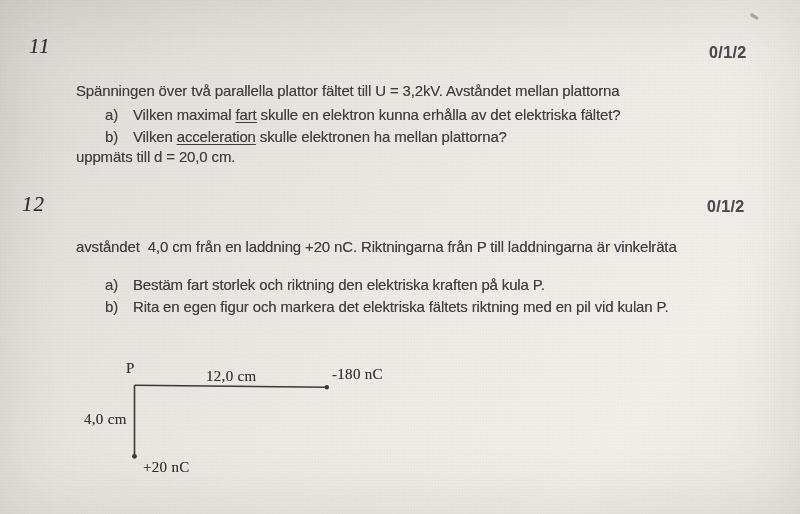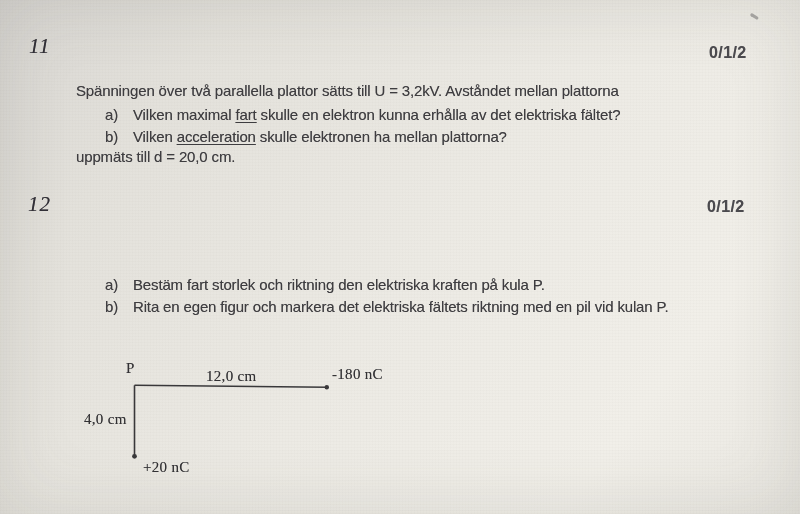--- a/index.html
+++ b/index.html
@@ -46,39 +46,40 @@
   }
 </style>
 </head>
 <body>
 
 <div class="page">
 
   <div class="abs problem-number" style="left:29px; top:34px;">11</div>
 
   <div class="abs body-text" style="left:76px; top:36px;">
-    <div>Spänningen över två parallella plattor sätts till U = 3,2kV. Avståndet mellan plattorna</div>
+    <div>Spänningen över två parallella plattor fältet till U = 3,2kV. Avståndet mellan plattorna</div>
     <div>uppmäts till d = 20,0 cm.</div>
   </div>
 
   <div class="abs score" style="left:709px; top:44px;">0/1/2</div>
 
   <div class="abs body-text item" style="left:105px; top:104px;">
     <span class="item-label">a)</span>
     <span><span>Vilken maximal </span><span class="u-word">fart</span><span> skulle en elektron kunna erhålla av det elektriska fältet?</span></span>
   </div>
 
   <div class="abs body-text item" style="left:105px; top:126px;">
     <span class="item-label">b)</span>
     <span><span>Vilken </span><span class="u-word">acceleration</span><span> skulle elektronen ha mellan plattorna?</span></span>
   </div>
 
-  <div class="abs problem-number" style="left:28px; top:192px;">12</div>
+  <div class="abs problem-number" style="left:22px; top:192px;">12</div>
 
   <div class="abs body-text" style="left:76px; top:192px;">
+    <div>avståndet  4,0 cm från en laddning +20 nC. Riktningarna från P till laddningarna är vinkelräta</div>
   </div>
 
   <div class="abs score" style="left:707px; top:198px;">0/1/2</div>
 
   <div class="abs body-text item" style="left:105px; top:274px;">
     <span class="item-label">a)</span>
     <span>Bestäm fart storlek och riktning den elektriska kraften på kula P.</span>
   </div>
 
   <div class="abs body-text item" style="left:105px; top:296px;">

